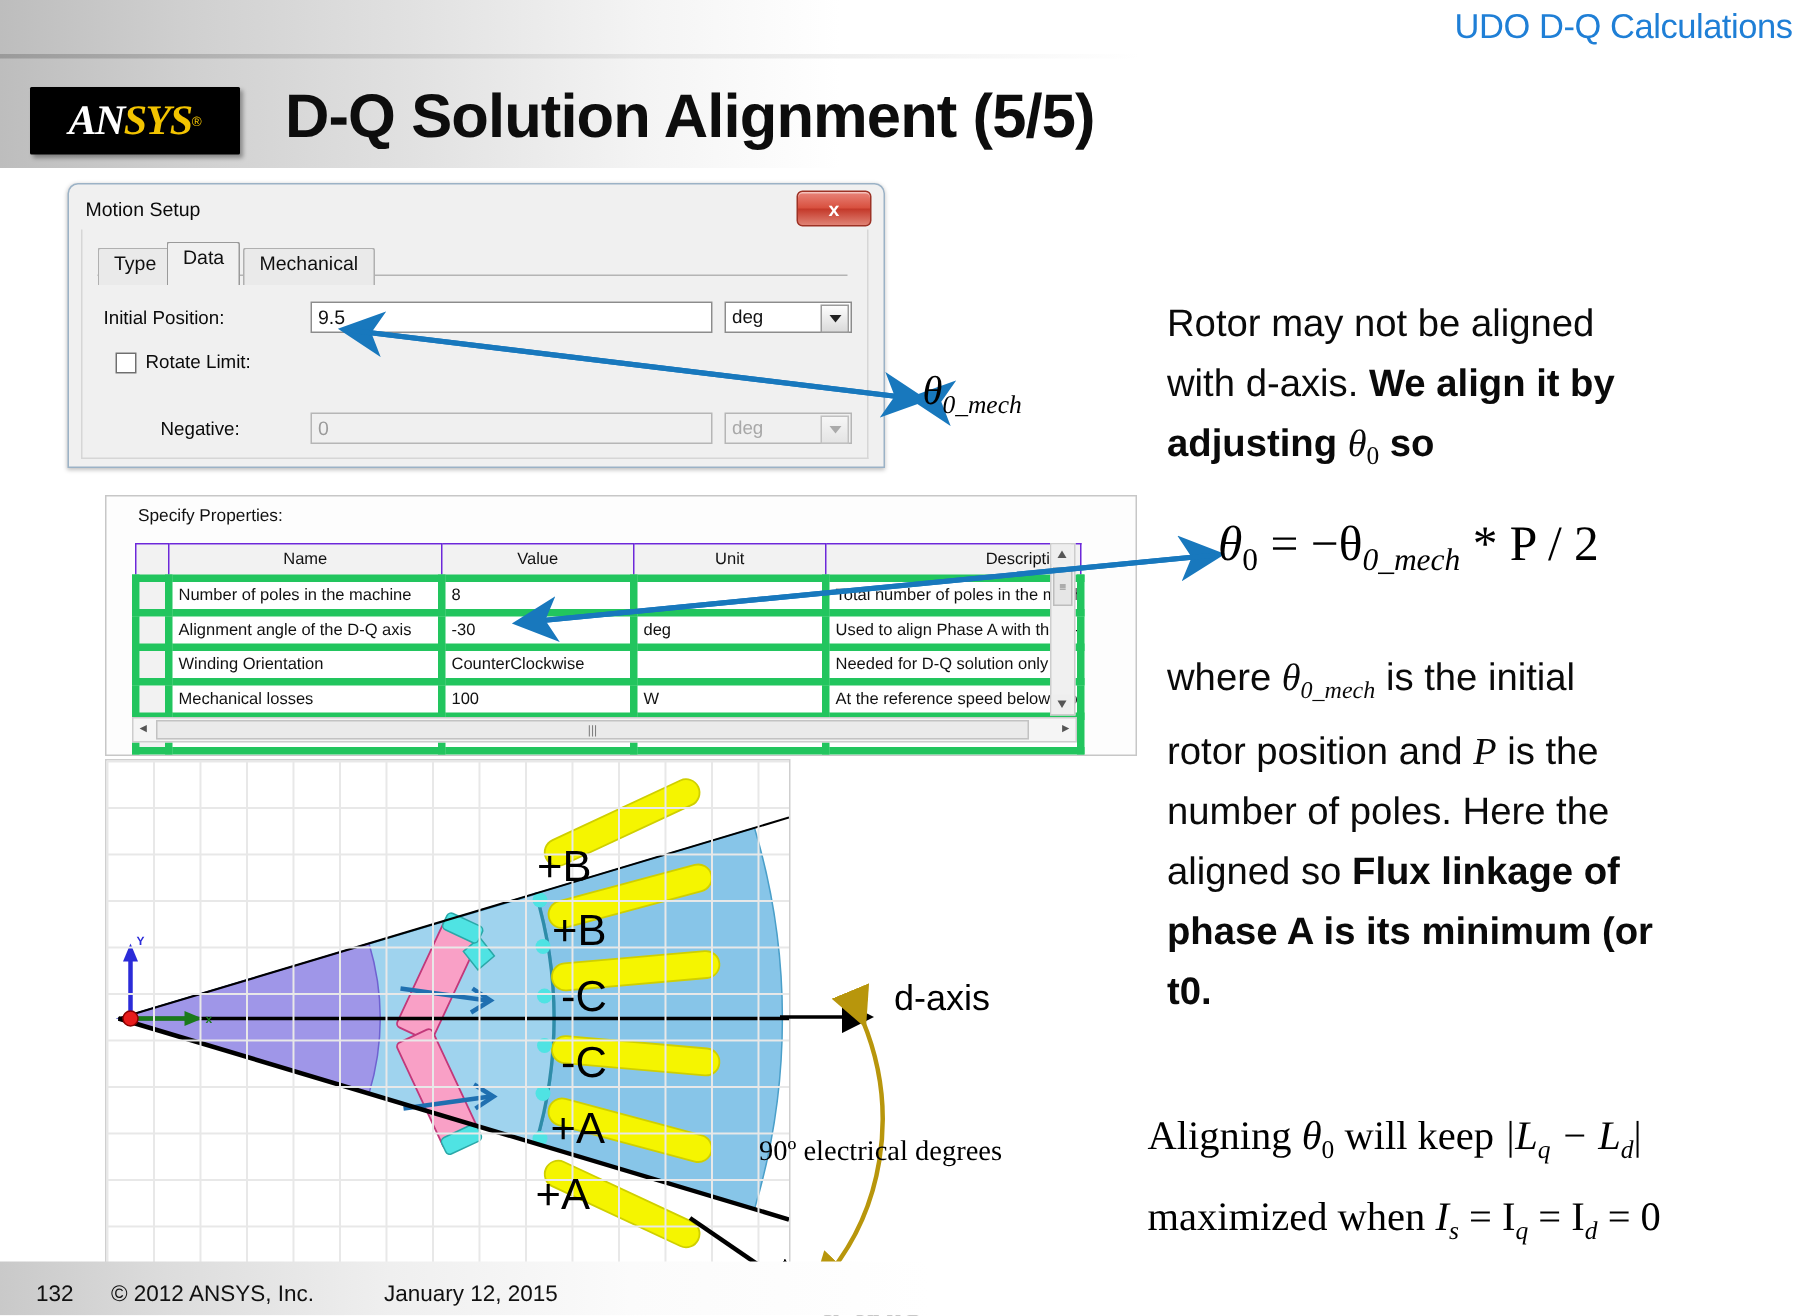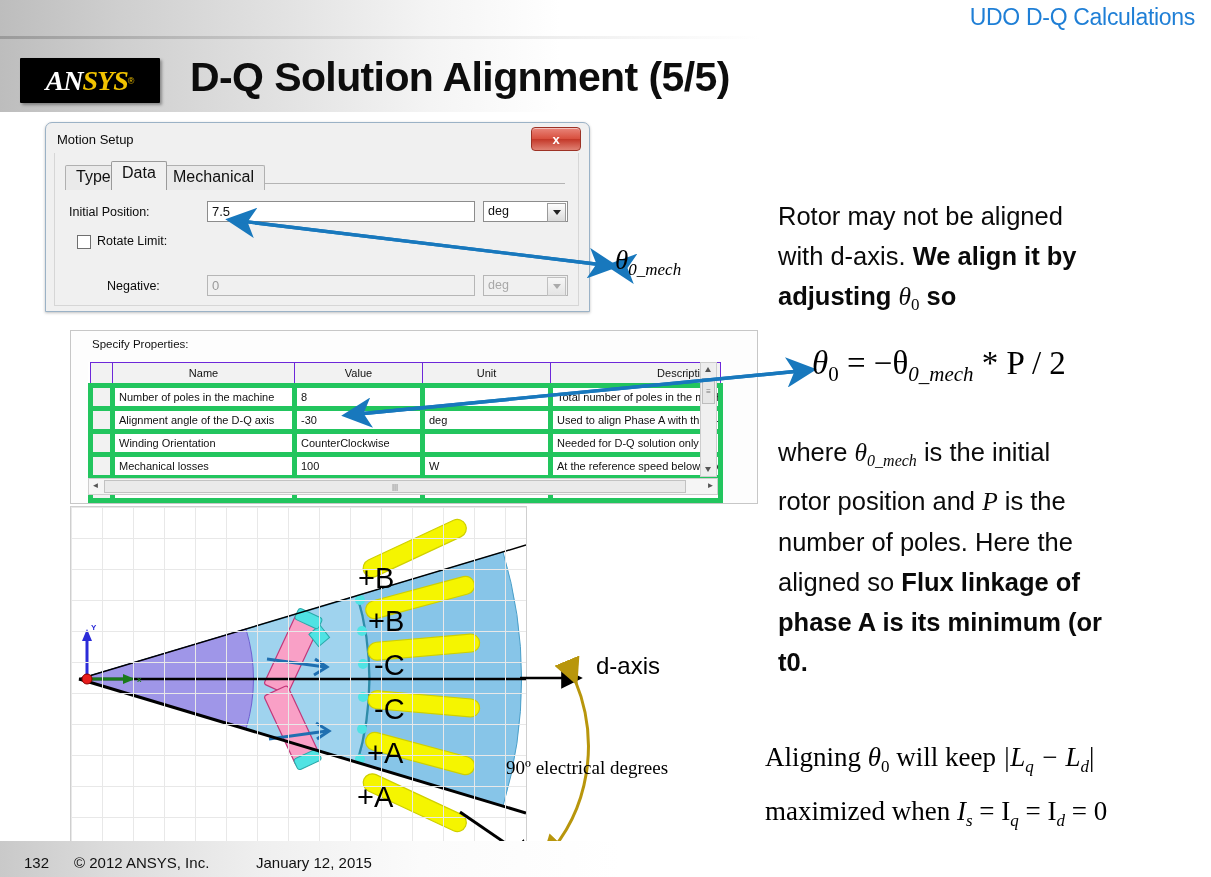--- a/index.html
+++ b/index.html
@@ -54,21 +54,21 @@
     border:1px solid #9d3225;color:#fff;font-size:13px;font-weight:bold;
     display:flex;align-items:center;justify-content:center;
     box-shadow:inset 0 1px 0 rgba(255,255,255,.5);
   }
   .win-body{
     position:absolute;left:8px;top:30px;width:523px;height:152px;
     background:#f0f0f0;border:1px solid #d6d6d6;border-top:none;
   }
   .tabstrip{position:absolute;left:10px;top:8px;height:26px;width:500px;}
   .tab{
-    position:absolute;top:4px;height:22px;padding:2px 10px 0 10px;font-size:16px;
+    position:absolute;top:4px;height:22px;padding:2px 10px 0 10px;font-size:13px;
     color:#101010;border:1px solid #b0b0b0;border-bottom:none;background:#eaeaea;
     border-radius:2px 2px 0 0;
   }
   .tab.sel{top:0;height:26px;background:#f0f0f0;border-color:#9a9a9a;z-index:3;font-weight:normal;}
   .tabline{position:absolute;left:10px;top:30px;width:500px;height:1px;background:#b4b4b4;}
   .fld-label{position:absolute;font-size:12.5px;color:#0a0a0a;}
   .txtbox{
     position:absolute;height:21px;background:#fff;border:1px solid #8c8c8c;
     font-size:13px;color:#111;padding:2px 0 0 4px;box-sizing:border-box;
   }
@@ -185,21 +185,21 @@
 
     <div class="win-body">
       <div class="tabline"></div>
       <div class="tabstrip">
         <div class="tab" style="left:0px;">Type</div>
         <div class="tab sel" style="left:46px;">Data</div>
         <div class="tab" style="left:97px;">Mechanical</div>
       </div>
 
       <div class="fld-label" style="left:14px;top:52px;">Initial Position:</div>
-      <div class="txtbox" style="left:152px;top:48px;width:268px;">7.5</div>
+      <div class="txtbox" style="left:152px;top:48px;width:268px;">9.5</div>
       <div class="combo" style="left:428px;top:48px;width:85px;">
         <span class="cval">deg</span>
         <span class="cbtn">
             <i class="caret"></i>
           </span>
       </div>
 
       <div class="chk" style="left:22px;top:82px;"></div>
       <div class="fld-label" style="left:42px;top:81px;text-align:right;">Rotate Limit:</div>
 

